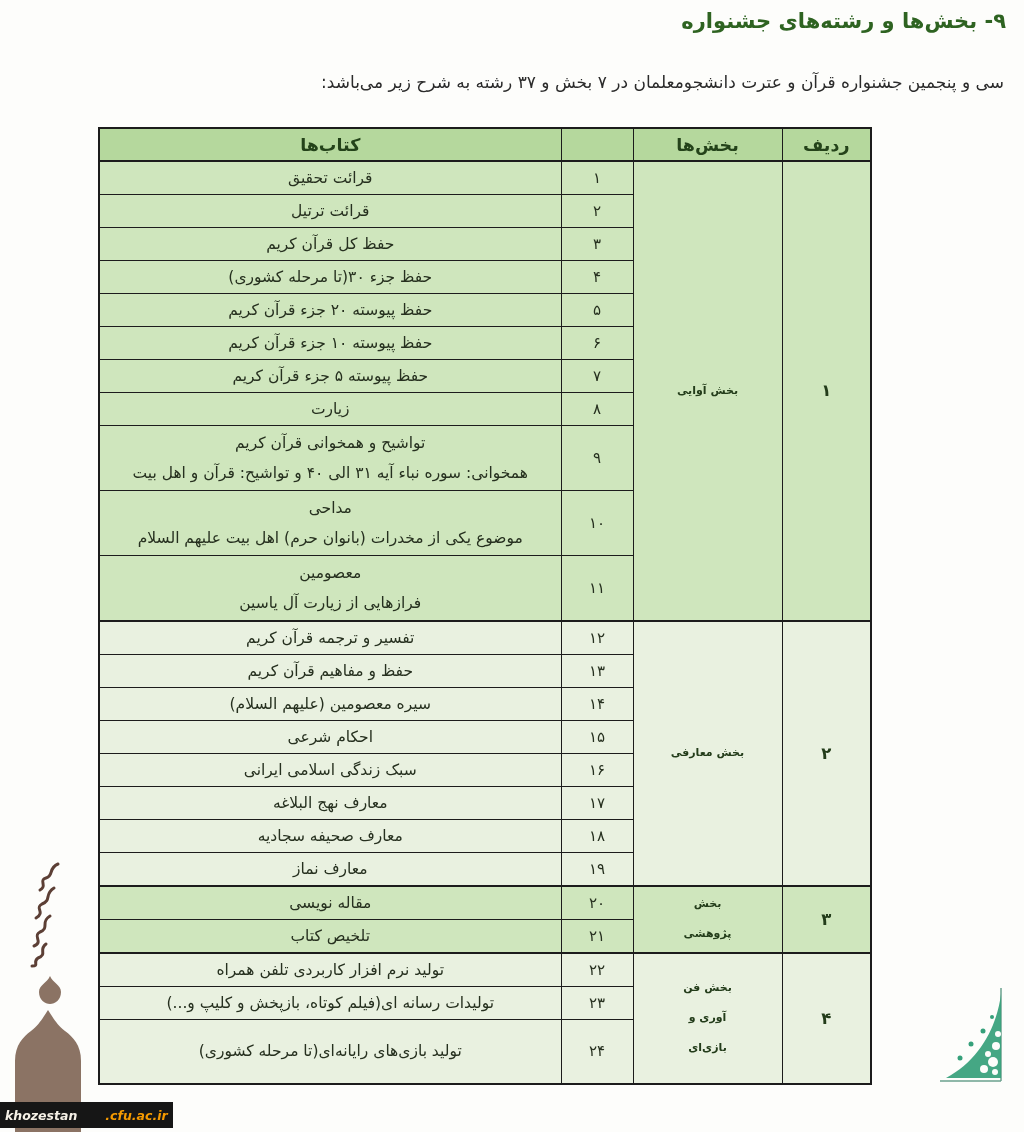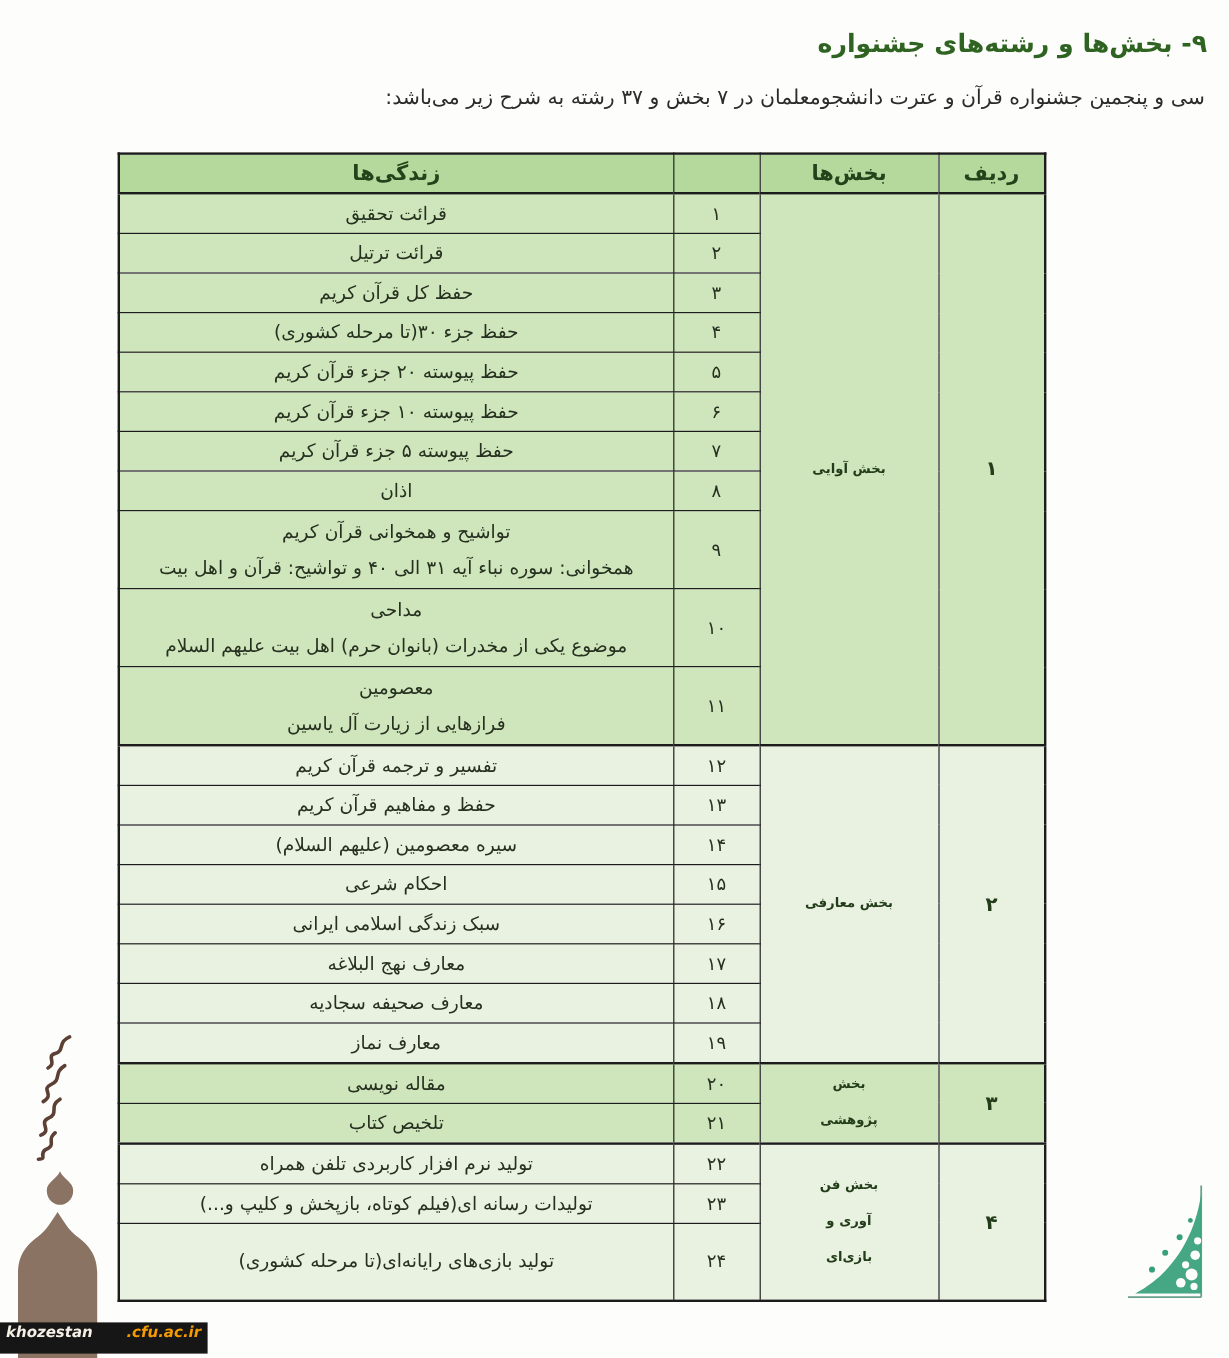--- a/index.html
+++ b/index.html
@@ -6,21 +6,21 @@
     --page_bg:#fdfdfb; --title_green:#2e6321; --text_dark:#26301f;
     --border_dark:#1c1c1c; --header_bg:#b5d89d; --row_dark_bg:#cfe6bd;
     --row_light_bg:#e9f1e0; --header_text:#24431a; --ornament_brown:#8b7364;
     --calligraphy_brown:#5c3f35; --corner_green:#35a07a; --corner_line:#6aa08e;
     --watermark_bg:#161616; --watermark_white:#f5f0e6; --watermark_orange:#f59a00;
   }
   html,body{margin:0;padding:0;}
   body{font-family:"DejaVu Sans", sans-serif;}
   .canvas{position:relative;width:1024px;height:1132px;background:var(--page_bg);overflow:hidden;}
 
-  .doc-title{position:absolute;top:24px;right:18px;direction:rtl;color:var(--title_green);
+  .doc-title{position:absolute;top:9px;right:18px;direction:rtl;color:var(--title_green);
     font-size:21px;font-weight:bold;letter-spacing:0;}
   .doc-subtitle{position:absolute;top:72px;right:20px;direction:rtl;color:#2b2b2b;font-size:17px;}
 
   .table-wrap{position:absolute;top:127px;left:98px;width:772px;}
   table{border-collapse:collapse;table-layout:fixed;width:772px;direction:rtl;
     border:2.5px solid var(--border_dark);}
   th,td{border:1.5px solid var(--border_dark);text-align:center;vertical-align:middle;
     padding:1px 4px;overflow:hidden;}
   thead tr{height:33px;}
   thead th{background:var(--header_bg);color:var(--header_text);font-size:17.5px;
@@ -34,21 +34,21 @@
   td.reshteh div{line-height:30px;text-align:center;}
   td.num{font-size:15px;color:var(--text_dark);}
   td.radif{font-weight:bold;font-size:16.5px;color:#233c1a;}
   td.bakhsh{font-weight:bold;font-size:11px;color:#233c1a;}
   td.bakhsh div{line-height:30px;}
 
   .calligraphy{position:absolute;left:24px;top:858px;width:44px;height:112px;}
   .flower{position:absolute;left:37px;top:974px;width:26px;height:32px;}
   .dome{position:absolute;left:9px;top:1005px;width:78px;height:127px;}
   .watermark{position:absolute;left:0;top:1102px;height:26px;background:var(--watermark_bg);
-    display:flex;align-items:flex-start;padding:0 5px;font-style:italic;font-weight:bold;
+    display:flex;align-items:center;padding:0 5px;font-style:italic;font-weight:bold;
     font-size:12.5px;white-space:nowrap;z-index:5;}
   .watermark .site{color:var(--watermark_white);}
   .watermark .domain{color:var(--watermark_orange);margin-left:28px;}
   .corner-ornament{position:absolute;left:938px;top:984px;width:72px;height:105px;}
 
   .stroke-brown{stroke:var(--calligraphy_brown);stroke-width:3;fill:none;stroke-linecap:round;}
   .fill-brown{fill:var(--ornament_brown);}
   .corner-line{stroke:var(--corner_line);stroke-width:1.5;}
   .corner-fill{fill:var(--corner_green);}
 </style>
@@ -66,21 +66,21 @@
         <col style="width:89px">
           <col style="width:149px">
           <col style="width:72px">
           <col style="width:462px">
       </colgroup>
       <thead>
         <tr>
           <th>ردیف</th>
           <th>بخش‌ها</th>
           <th></th>
-          <th>زندگی‌ها</th>
+          <th>کتاب‌ها</th>
         </tr>
       </thead>
       <tbody id="table-body">
           <tr class="shade-dark section-start">
             <td class="radif" rowspan="11">۱</td>
             <td class="bakhsh" rowspan="11">
               <div>بخش آوایی</div>
             </td>
             <td class="num">۱</td>
             <td class="reshteh">
@@ -119,21 +119,21 @@
           </tr>
           <tr class="shade-dark">
             <td class="num">۷</td>
             <td class="reshteh">
               <div>حفظ پیوسته ۵ جزء قرآن کریم</div>
             </td>
           </tr>
           <tr class="shade-dark">
             <td class="num">۸</td>
             <td class="reshteh">
-              <div>اذان</div>
+              <div>زیارت</div>
             </td>
           </tr>
           <tr class="shade-dark tall">
             <td class="num">۹</td>
             <td class="reshteh">
               <div>تواشیح و همخوانی قرآن کریم</div>
               <div>همخوانی: سوره نباء آیه ۳۱ الی ۴۰ و تواشیح: قرآن و اهل بیت</div>
             </td>
           </tr>
           <tr class="shade-dark tall">

